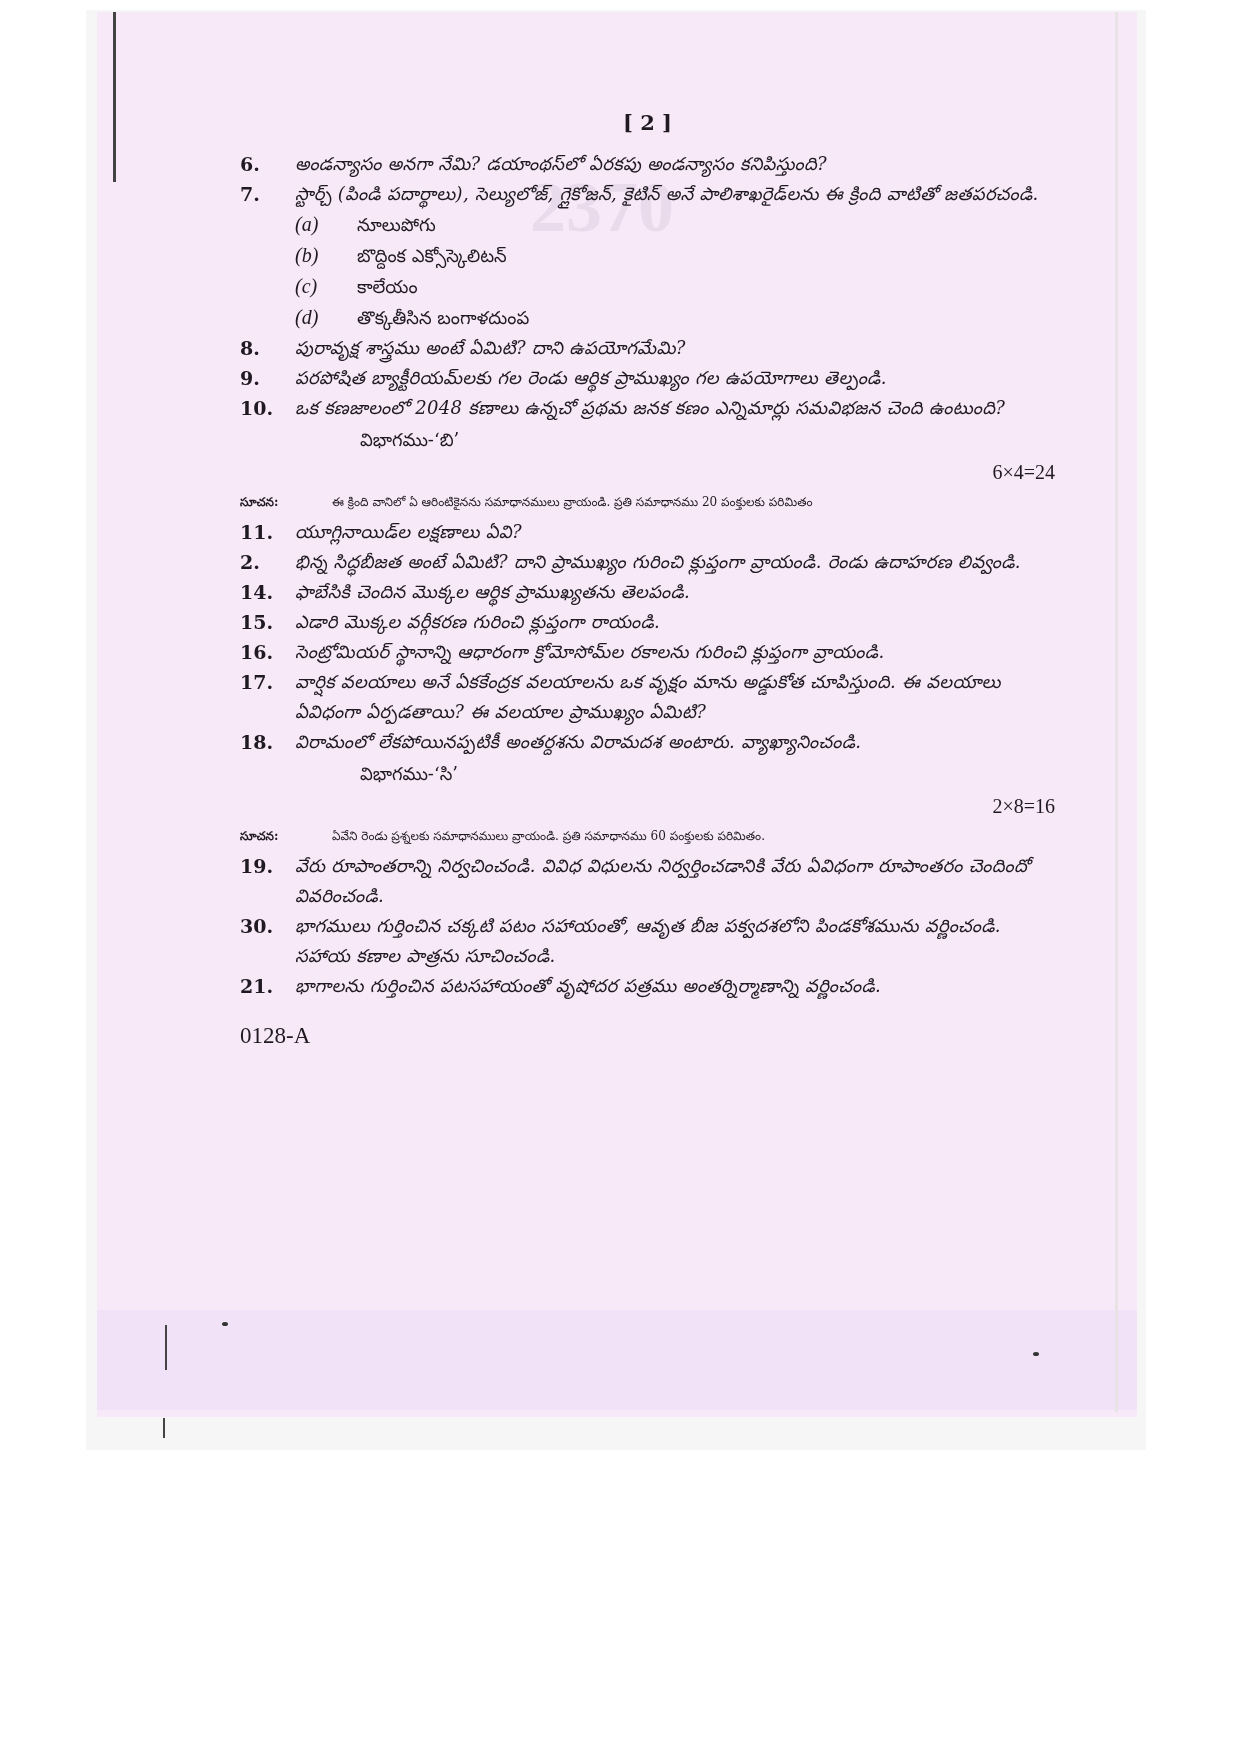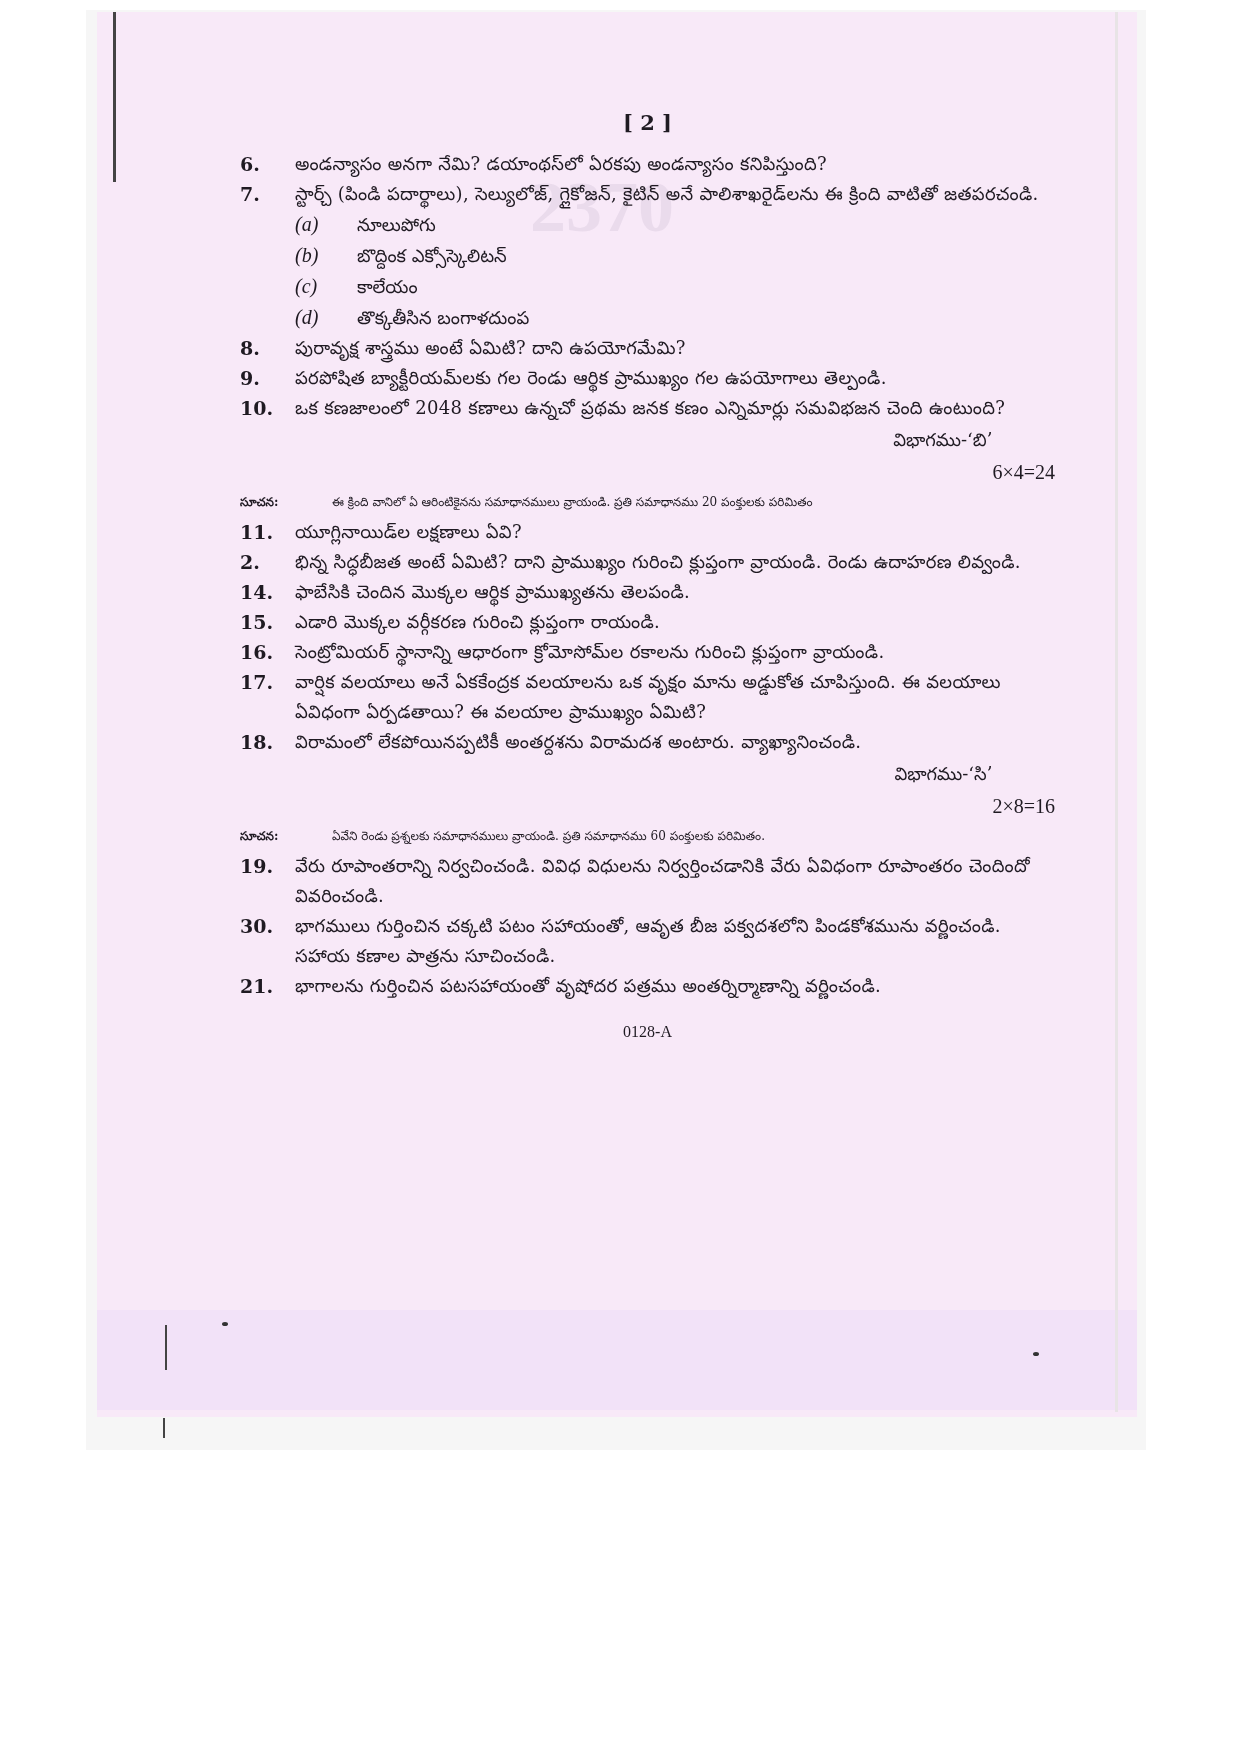--- a/index.html
+++ b/index.html
@@ -24,30 +24,30 @@
     .left-rule2 { position: absolute; left: 165px; top: 1325px; width: 2px; height: 45px; background: #444; }
     .left-rule3 { position: absolute; left: 163px; top: 1418px; width: 2px; height: 20px; background: #444; }
     .right-rule { position: absolute; left: 1115px; top: 12px; width: 3px; height: 1400px; background: #e8e4e6; }
     .dot { position: absolute; width: 6px; height: 4px; border-radius: 50%; background: #333; }
     .wm { position: absolute; color: rgba(140,120,160,0.12); font-family: "Liberation Serif", serif; font-weight: bold; }
 
     .content { position: absolute; left: 240px; top: 110px; width: 815px; color: #1f1a22; }
     .page-num { text-align: center; font-size: 21px; font-weight: bold; margin-bottom: 14px; }
     .q { display: flex; align-items: flex-start; font-size: 18px; line-height: 30px; }
     .qn { width: 55px; flex: 0 0 55px; font-weight: bold; font-family: "DejaVu Serif", serif; font-size: 19px; }
-    .qt { flex: 1; letter-spacing: 0.3px; }
+    .qt { flex: 1; letter-spacing: 0.3px; font-style: italic; }
     .opt { display: flex; margin-left: 55px; font-size: 18px; line-height: 31px; }
     .ol { width: 62px; font-style: italic; font-family: "Liberation Serif", serif; font-size: 20px; }
     .section { display: flex; justify-content: space-between; font-size: 18px; line-height: 30px; margin-top: 2px; }
-    .section .title { flex: 1; text-align: right; padding-left: 120px; }
+    .section .title { flex: 1; text-align: left; padding-left: 120px; }
     .section .marks { font-family: "Liberation Serif", serif; font-size: 20px; margin-top: 32px; }
     .note { display: flex; font-size: 12px; line-height: 30px; }
     .note .nl { width: 92px; flex: 0 0 92px; font-weight: bold; }
     .note .nt { flex: 1; }
-    .code { margin-top: 22px; font-family: "Liberation Serif", serif; font-size: 16px; text-align: center; }
+    .code { margin-top: 22px; font-family: "Liberation Serif", serif; font-size: 23px; }
   </style>
 </head>
 <body>
 
 <div class="sheet-outer"></div>
 <div class="sheet"></div>
 <div class="sheet-band"></div>
 <div class="left-rule"></div>
 <div class="left-rule2"></div>
 <div class="left-rule3"></div>

